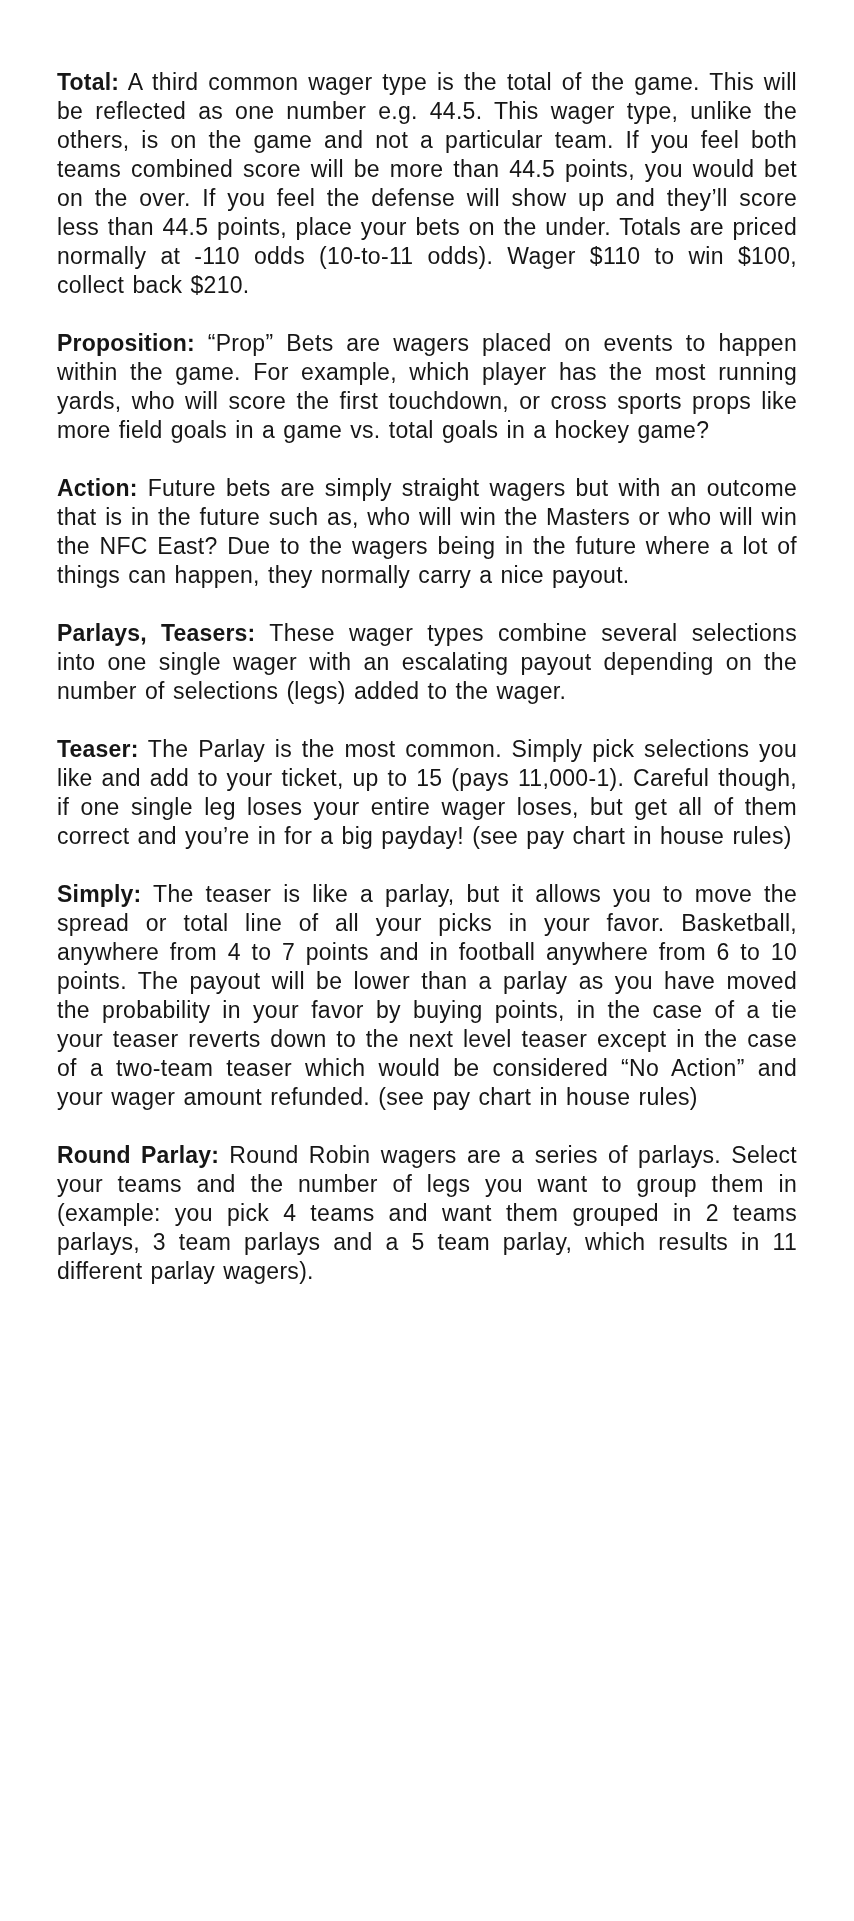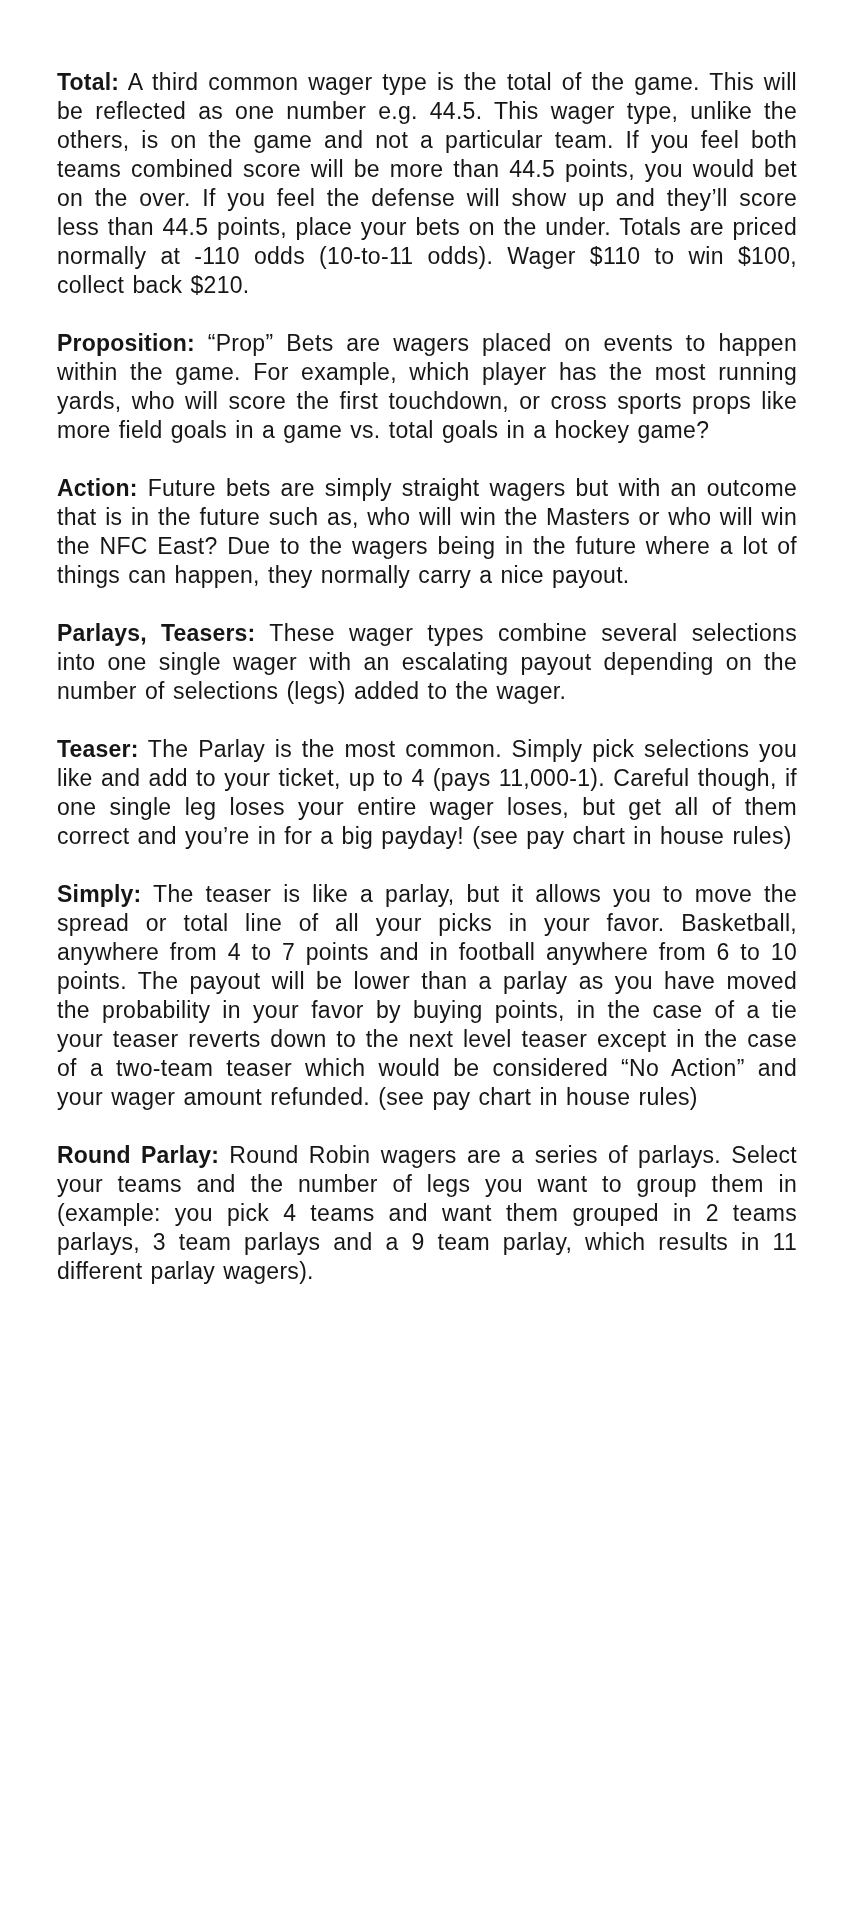--- a/index.html
+++ b/index.html
@@ -51,26 +51,26 @@
     <span>Future bets are simply straight wagers but with an outcome that is in the future such as, who will win the Masters or who will win the NFC East? Due to the wagers being in the future where a lot of things can happen, they normally carry a nice payout.</span>
   </p>
 
   <p class="para">
     <b class="term">Parlays, Teasers:</b>
     <span>These wager types combine several selections into one single wager with an escalating payout depending on the number of selections (legs) added to the wager.</span>
   </p>
 
   <p class="para">
     <b class="term">Teaser:</b>
-    <span>The Parlay is the most common. Simply pick selections you like and add to your ticket, up to 4 (pays 11,000-1). Careful though, if one single leg loses your entire wager loses, but get all of them correct and you’re in for a big payday! (see pay chart in house rules)</span>
+    <span>The Parlay is the most common. Simply pick selections you like and add to your ticket, up to 15 (pays 11,000-1). Careful though, if one single leg loses your entire wager loses, but get all of them correct and you’re in for a big payday! (see pay chart in house rules)</span>
   </p>
 
   <p class="para">
     <b class="term">Simply:</b>
     <span>The teaser is like a parlay, but it allows you to move the spread or total line of all your picks in your favor. Basketball, anywhere from 4 to 7 points and in football anywhere from 6 to 10 points. The payout will be lower than a parlay as you have moved the probability in your favor by buying points, in the case of a tie your teaser reverts down to the next level teaser except in the case of a two-team teaser which would be considered “No Action” and your wager amount refunded. (see pay chart in house rules)</span>
   </p>
 
   <p class="para">
     <b class="term">Round Parlay:</b>
-    <span>Round Robin wagers are a series of parlays. Select your teams and the number of legs you want to group them in (example: you pick 4 teams and want them grouped in 2 teams parlays, 3 team parlays and a 9 team parlay, which results in 11 different parlay wagers).</span>
+    <span>Round Robin wagers are a series of parlays. Select your teams and the number of legs you want to group them in (example: you pick 4 teams and want them grouped in 2 teams parlays, 3 team parlays and a 5 team parlay, which results in 11 different parlay wagers).</span>
   </p>
 
 </div>
 
 </body></html>

